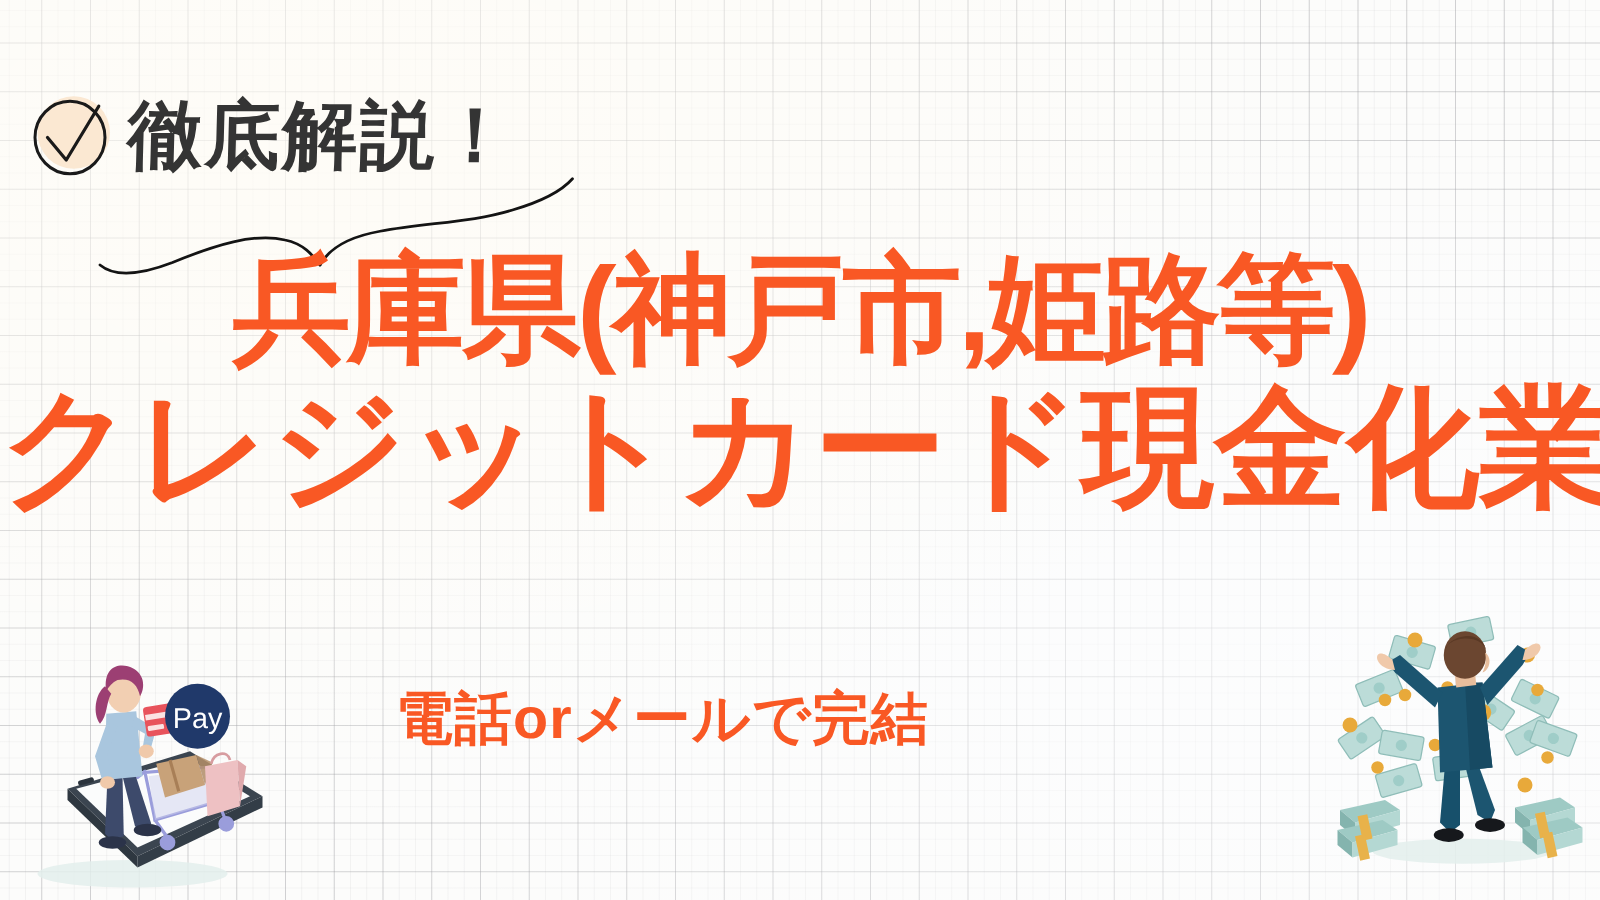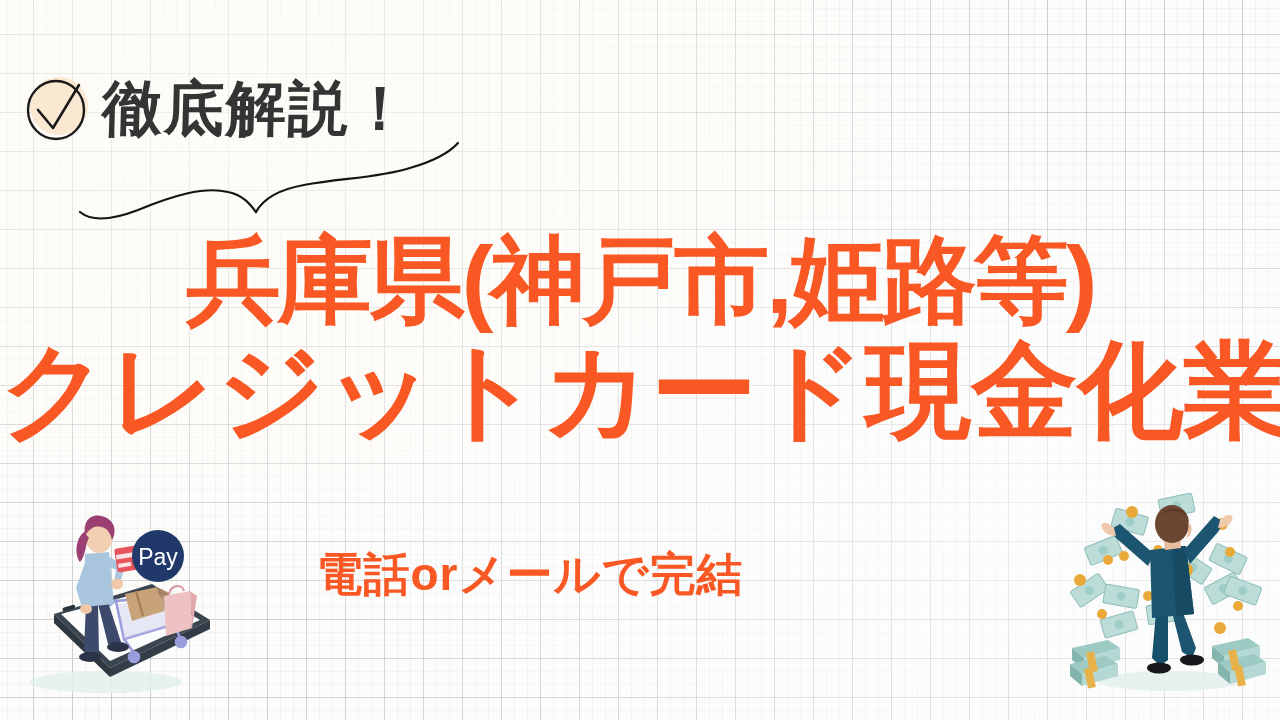--- a/index.html
+++ b/index.html
@@ -97,21 +97,20 @@
     overflow: visible;
   }
 
   
   #title-block {
     position: absolute;
     left: 0;
     top: 200px;
     width: 1280px;
     text-align: center;
-    margin-top: 32px;
   }
   .title-line {
     color: #f95824;
     font-weight: 700;
     line-height: 1.03;
     white-space: nowrap;
     letter-spacing: -1px;
   }
   #title-line-1 {
     font-size: 95px;
@@ -137,21 +136,21 @@
     font-size: 46px;
     line-height: 1.35;
     letter-spacing: 1px;
     white-space: nowrap;
   }
 
   
   #illo-left {
     position: absolute;
     left: 24px;
-    top: 492px;
+    top: 509px;
     width: 220px;
     height: 205px;
   }
   #illo-right {
     position: absolute;
     left: 1062px;
     top: 488px;
     width: 215px;
     height: 210px;
   }

